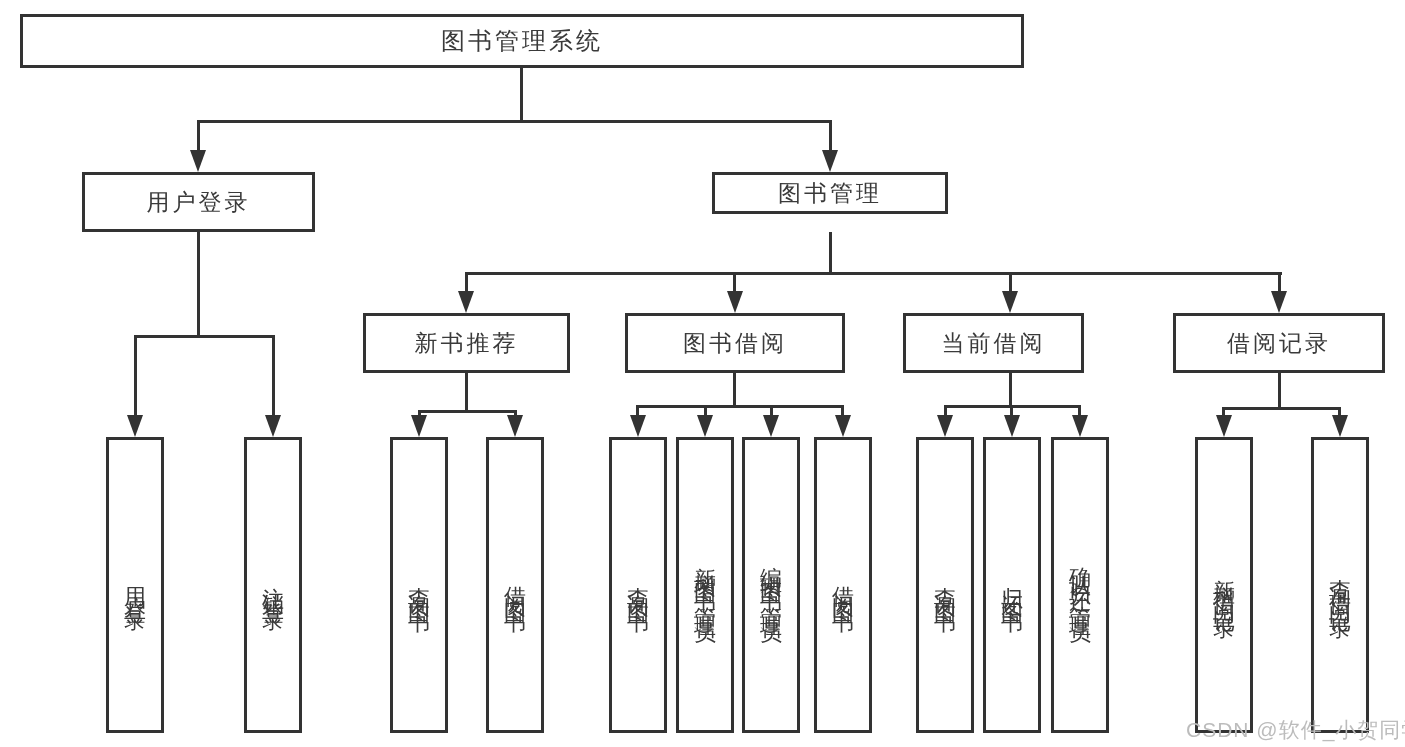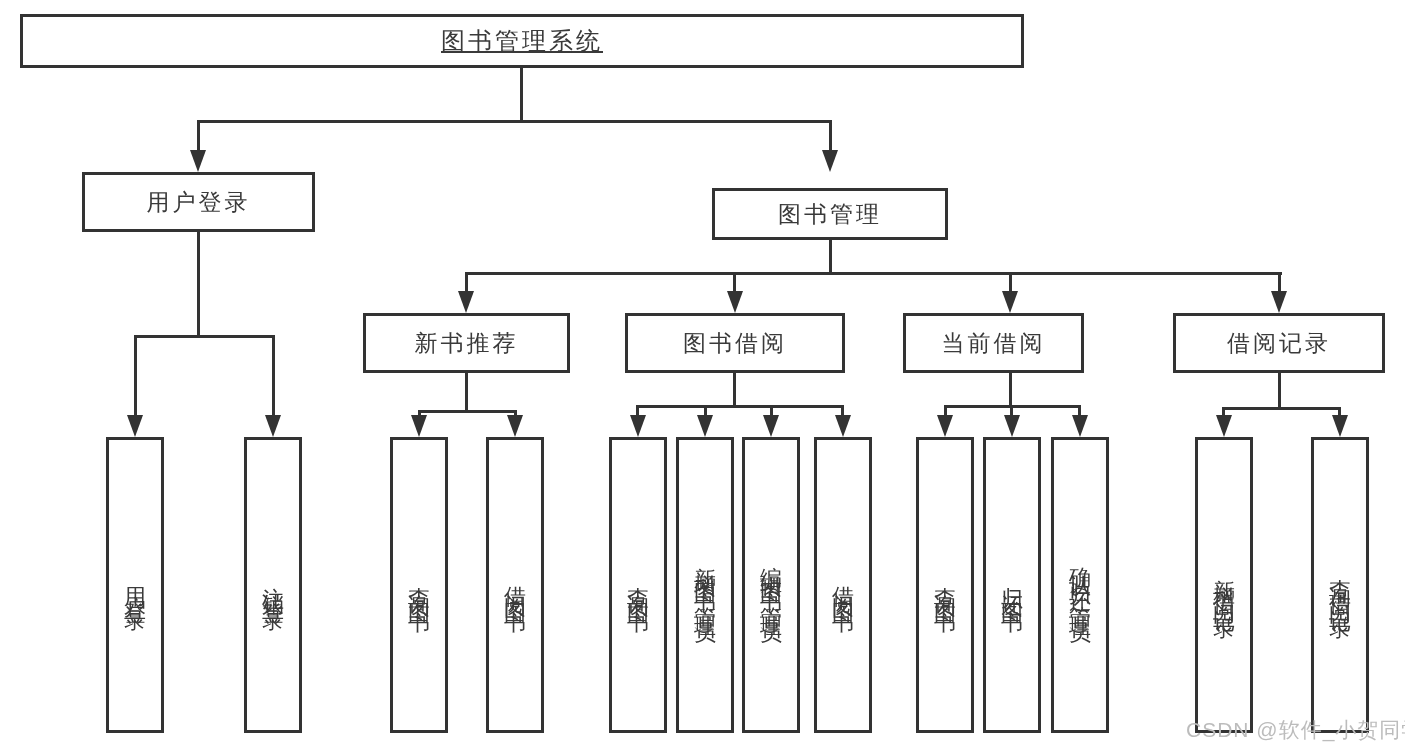--- a/index.html
+++ b/index.html
@@ -17,21 +17,21 @@
     border: 3px solid #333333;
     background: #ffffff;
     display: flex;
     align-items: center;
     justify-content: center;
     color: #3a3a3a;
     font-size: 23px;
     letter-spacing: 3px;
     z-index: 2;
   }
-  .box.root { font-size: 24px; text-decoration: underline; }
+  .box.root { font-size: 24px; }
   .vbox {
     position: absolute;
     box-sizing: border-box;
     border: 3px solid #333333;
     background: #ffffff;
     width: 58px;
     height: 296px;
     top: 437px;
     display: flex;
     align-items: center;
@@ -81,21 +81,21 @@
   <div class="vline" style="left:520px; top:68px; height:52px;"></div>
   <div class="hline" style="left:197px; top:120px; width:635px;"></div>
   <div class="vline" style="left:197px; top:120px; height:33px;"></div>
   <div class="arrow" style="left:190px; top:150px;"></div>
   <div class="vline" style="left:829px; top:120px; height:33px;"></div>
   <div class="arrow" style="left:822px; top:150px;"></div>
 
   <div class="box" style="left:82px; top:172px; width:233px; height:60px;">
     <span>用户登录</span>
   </div>
-  <div class="box" style="left:712px; top:188px; width:236px; height:52px;">
+  <div class="box" style="left:712px; top:172px; width:236px; height:42px;">
     <span>图书管理</span>
   </div>
 
   <div class="vline" style="left:197px; top:232px; height:103px;"></div>
   <div class="hline" style="left:134px; top:335px; width:141px;"></div>
   <div class="vline" style="left:134px; top:335px; height:82px;"></div>
   <div class="arrow" style="left:127px; top:415px;"></div>
   <div class="vline" style="left:272px; top:335px; height:82px;"></div>
   <div class="arrow" style="left:265px; top:415px;"></div>
 

